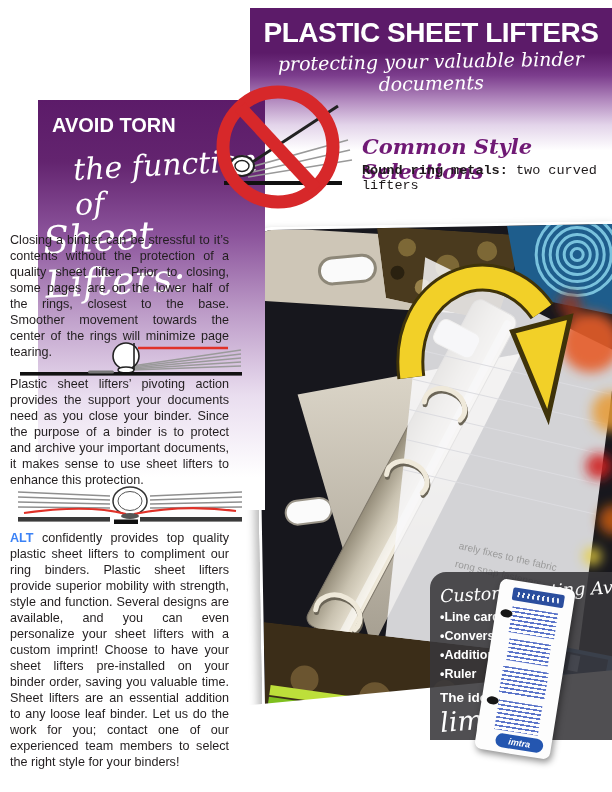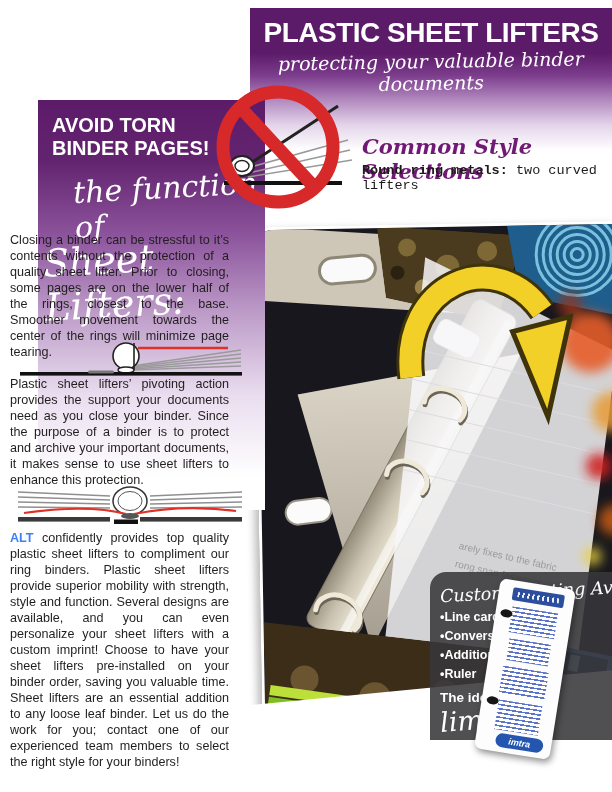--- a/index.html
+++ b/index.html
@@ -85,21 +85,20 @@
 <div class="page">
 
   <div class="banner">
     <div class="banner-title">PLASTIC SHEET LIFTERS</div>
     <div class="banner-sub">protecting your valuable binder documents</div>
   </div>
 
   <div class="left-box">
     <div class="avoid">
       <span>AVOID TORN</span><br>
-      <span>BINDER PAGES!</span>
     </div>
     <div class="script1">the function of</div>
     <div class="script2">Sheet Lifters:</div>
   </div>
 
   <div class="para p1">Closing a binder can be stressful to it’s contents without the protection of a quality sheet lifter. Prior to closing, some pages are on the lower half of the rings, closest to the base. Smoother movement towards the center of the rings will minimize page tearing.</div>
 
   <svg class="diag d1" width="222" height="36" viewBox="0 0 222 36">
     <g stroke="#9a9a9a" stroke-width="1.4" fill="none">
       <line x1="112" y1="26" x2="221" y2="10"></line>

